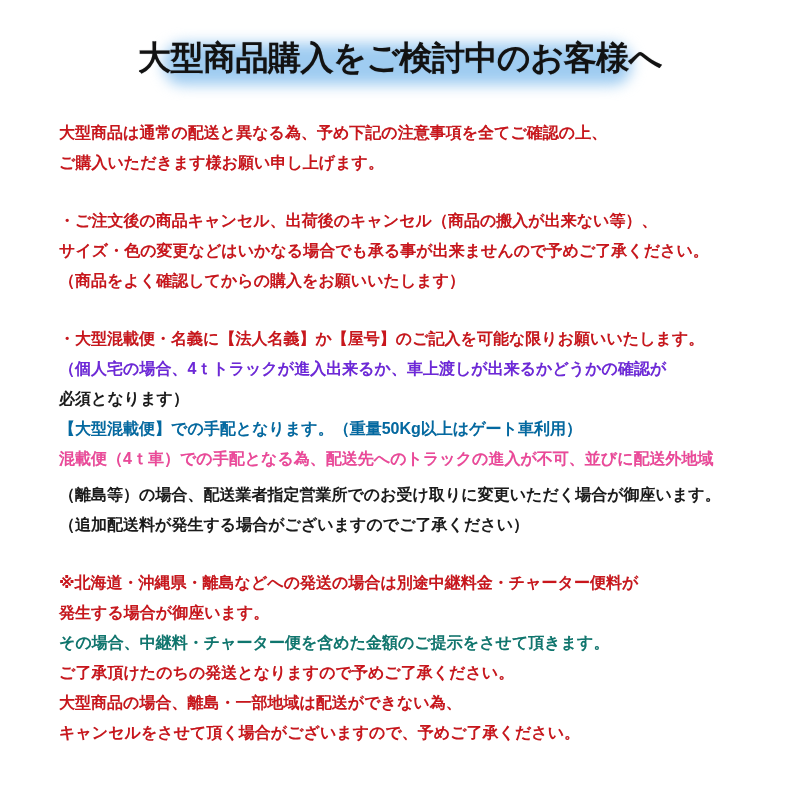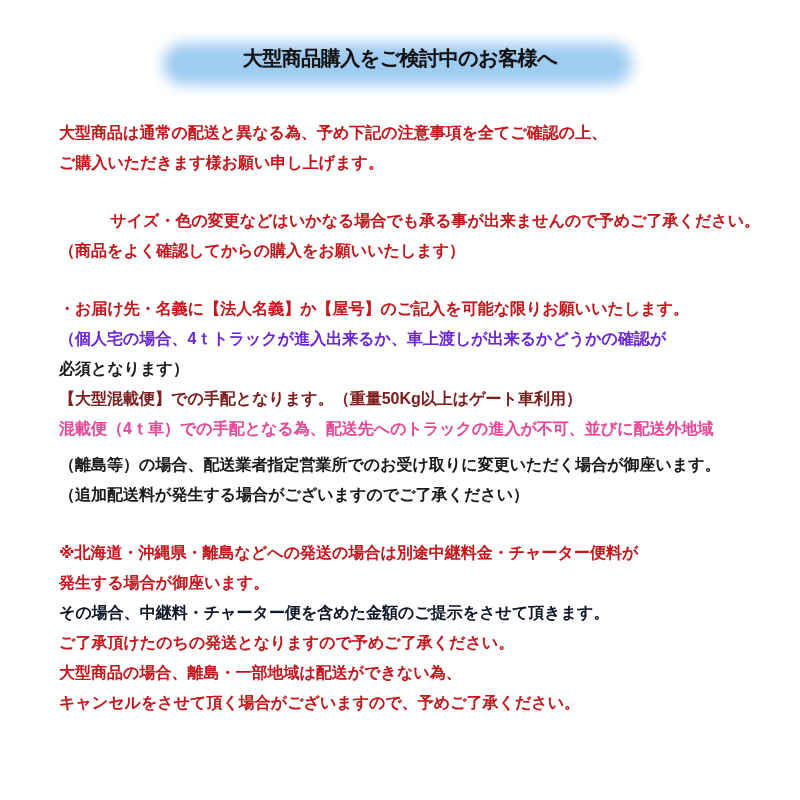--- a/index.html
+++ b/index.html
@@ -32,21 +32,21 @@
     right: 168px;
     top: 9px;
     bottom: -3px;
     border-radius: 20px;
     filter: blur(7px);
     
   }
   .header .title {
     position: relative;
     display: inline-block;
-    font-size: 20px;
+    font-size: 33px;
     line-height: 48px;
     letter-spacing: -0.5px;
     color: #121212;
     text-shadow: 0 0 1px rgba(0,0,0,0.35);
   }
   
   .notice-body {
     margin-top: 36px;
     padding-left: 59px;
     padding-right: 40px;
@@ -71,35 +71,36 @@
     <span class="glow" style="background: rgb(159, 204, 241);"></span>
     <span class="title" style="color: rgb(18, 18, 18);">大型商品購入をご検討中のお客様へ</span>
   </div>
 
   <div class="notice-body">
       <div class="section">
         <div class="line" style="color: rgb(201, 22, 28);">大型商品は通常の配送と異なる為、予め下記の注意事項を全てご確認の上、</div>
         <div class="line" style="color: rgb(201, 22, 28);">ご購入いただきます様お願い申し上げます。</div>
       </div>
       <div class="section">
-        <div class="line" style="color: rgb(201, 22, 28); text-align: right;">サイズ・色の変更などはいかなる場合でも承る事が出来ませんので予めご了承ください。</div>
+        <div class="line" style="color: rgb(201, 22, 28);">・ご注文後の商品キャンセル、出荷後のキャンセル（商品の搬入が出来ない等）、</div>
+        <div class="line" style="color: rgb(201, 22, 28);">サイズ・色の変更などはいかなる場合でも承る事が出来ませんので予めご了承ください。</div>
         <div class="line" style="color: rgb(201, 22, 28);">（商品をよく確認してからの購入をお願いいたします）</div>
       </div>
       <div class="section">
-        <div class="line" style="color: rgb(201, 22, 28);">・お届け先・名義に【法人名義】か【屋号】のご記入を可能な限りお願いいたします。</div>
+        <div class="line" style="color: rgb(201, 22, 28);">・大型混載便・名義に【法人名義】か【屋号】のご記入を可能な限りお願いいたします。</div>
         <div class="line" style="color: #6d28d9;">（個人宅の場合、4ｔトラックが進入出来るか、車上渡しが出来るかどうかの確認が</div>
         <div class="line" style="color: rgb(27, 27, 27);">必須となります）</div>
-        <div class="line" style="color: #7f1d1d;">【大型混載便】での手配となります。（重量50Kg以上はゲート車利用）</div>
+        <div class="line" style="color: #0369a1;">【大型混載便】での手配となります。（重量50Kg以上はゲート車利用）</div>
         <div class="line" style="color: #ec4899;">混載便（4ｔ車）での手配となる為、配送先へのトラックの進入が不可、並びに配送外地域</div>
         <div class="line" style="color: rgb(27, 27, 27); margin-top: 6px;">（離島等）の場合、配送業者指定営業所でのお受け取りに変更いただく場合が御座います。</div>
         <div class="line" style="color: rgb(27, 27, 27);">（追加配送料が発生する場合がございますのでご了承ください）</div>
       </div>
       <div class="section">
         <div class="line" style="color: rgb(201, 22, 28);">※北海道・沖縄県・離島などへの発送の場合は別途中継料金・チャーター便料が</div>
         <div class="line" style="color: rgb(201, 22, 28);">発生する場合が御座います。</div>
-        <div class="line" style="color: #0f172a;">その場合、中継料・チャーター便を含めた金額のご提示をさせて頂きます。</div>
+        <div class="line" style="color: #0f766e;">その場合、中継料・チャーター便を含めた金額のご提示をさせて頂きます。</div>
         <div class="line" style="color: rgb(201, 22, 28);">ご了承頂けたのちの発送となりますので予めご了承ください。</div>
         <div class="line" style="color: rgb(201, 22, 28);">大型商品の場合、離島・一部地域は配送ができない為、</div>
         <div class="line" style="color: rgb(201, 22, 28);">キャンセルをさせて頂く場合がございますので、予めご了承ください。</div>
       </div>
     </div>
 
 </div>
 
 </body></html>

